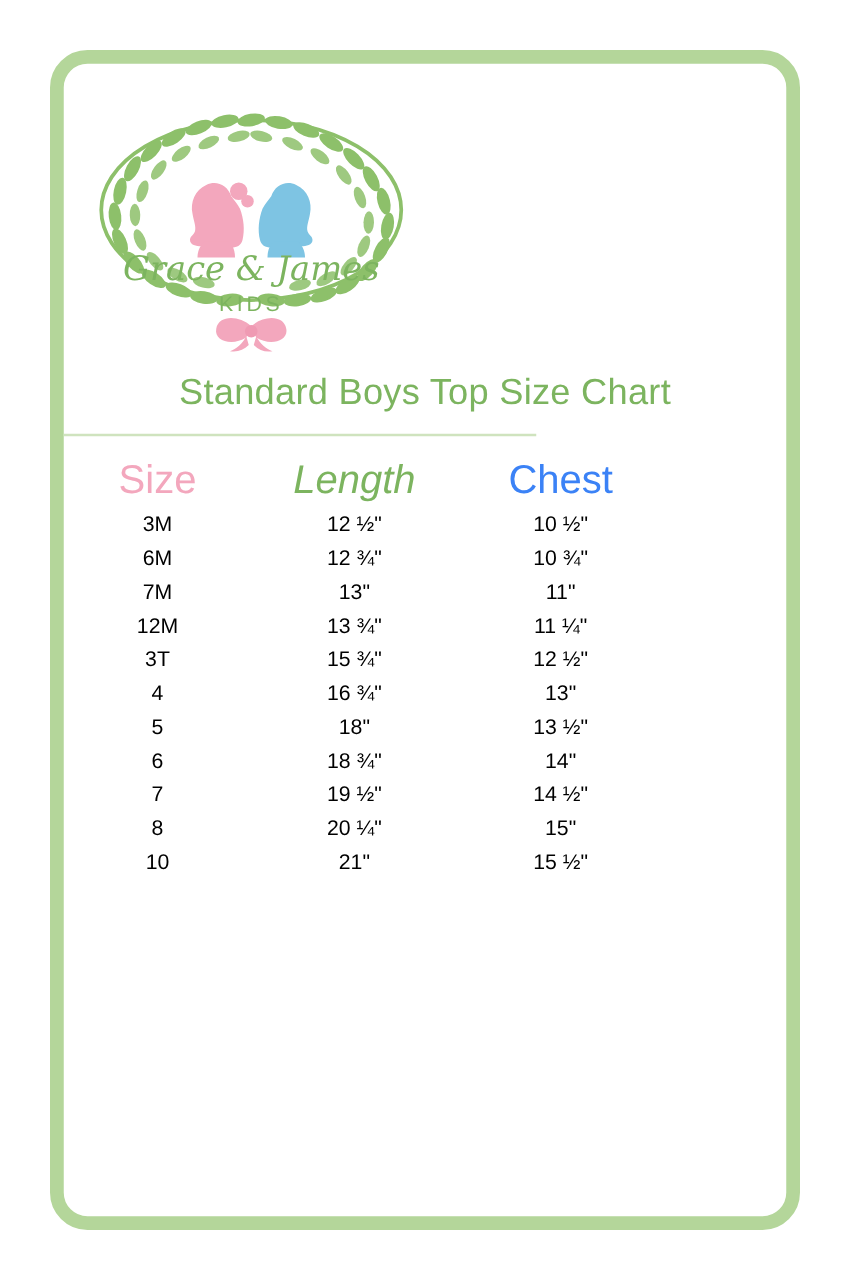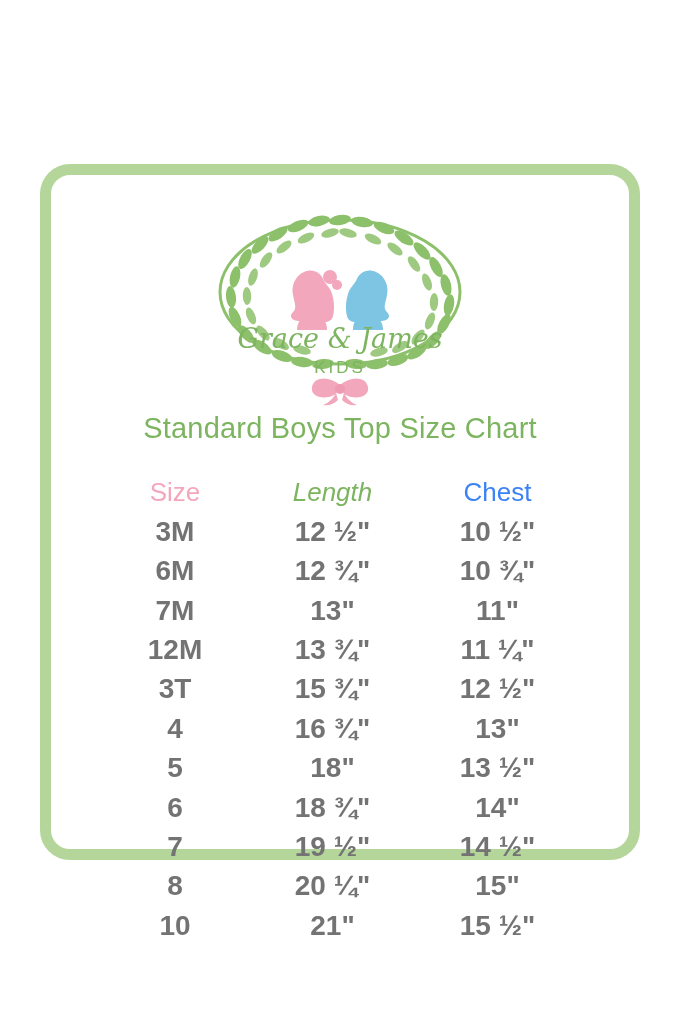--- a/index.html
+++ b/index.html
@@ -14,43 +14,43 @@
     width: 680px;
     height: 1024px;
     background: #ffffff;
     display: flex;
     align-items: center;
     justify-content: center;
   }
   .card {
     position: relative;
     width: 600px;
-    height: 696px;
+    height: 944px;
     border: 11px solid #b4d69a;
     border-radius: 30px;
     background: #ffffff;
     display: flex;
     flex-direction: column;
-    align-items: center;
   }
 
   
   .logo-wrap {
     position: relative;
     width: 300px;
     height: 215px;
     margin-top: 22px;
     display: flex;
     align-items: center;
     justify-content: center;
   }
   .logo-svg { display: block; }
 
   
   .chart-title {
+    margin-top: 10px;
     font-size: 29px;
     color: #7cb45f;
     letter-spacing: .2px;
     font-weight: 400;
     text-align: center;
   }
   .title-rule {
     margin-top: 16px;
     width: 378px;
     height: 2px;
@@ -58,35 +58,35 @@
   }
 
   
   table.size-table {
     margin-top: 16px;
     width: 480px;
     border-collapse: collapse;
   }
   table.size-table th {
     font-weight: 400;
-    font-size: 26px;
+    font-size: 32px;
     padding-bottom: 4px;
     text-align: center;
   }
   th.col-size  { color: #f3a7bd; width: 150px; }
   th.col-len   { color: #7cb45f; width: 165px; font-style: italic; }
   th.col-chest { color: #3b82f6; width: 165px; }
 
   table.size-table td {
-    font-size: 28px;
-    color: #737373;
+    font-size: 17px;
+    color: #000000;
     text-align: center;
     padding: 4px 0 4px 0;
     line-height: 1.12;
-    font-weight: 700;
+    font-weight: 400;
   }
 </style>
 </head>
 <body>
 
 <div class="page">
   <div class="card">
 
     <div class="logo-wrap">
       <svg class="logo-svg" width="300" height="215" viewBox="0 0 300 215">

